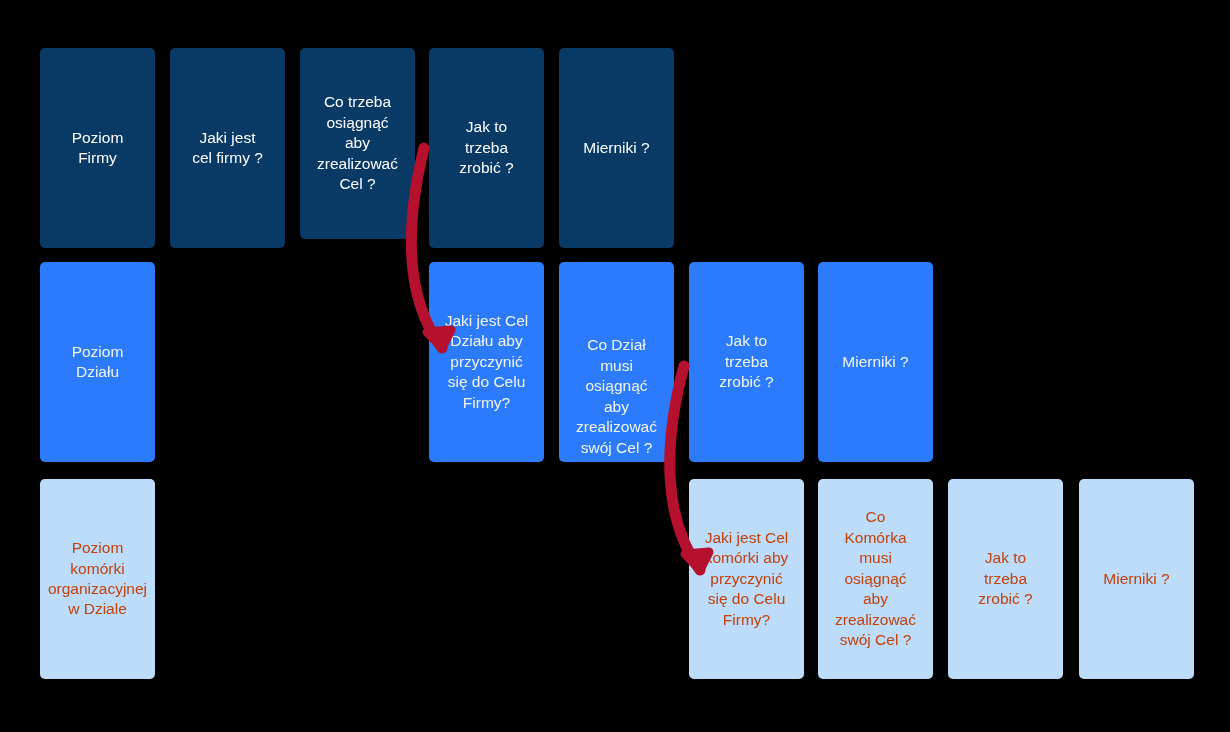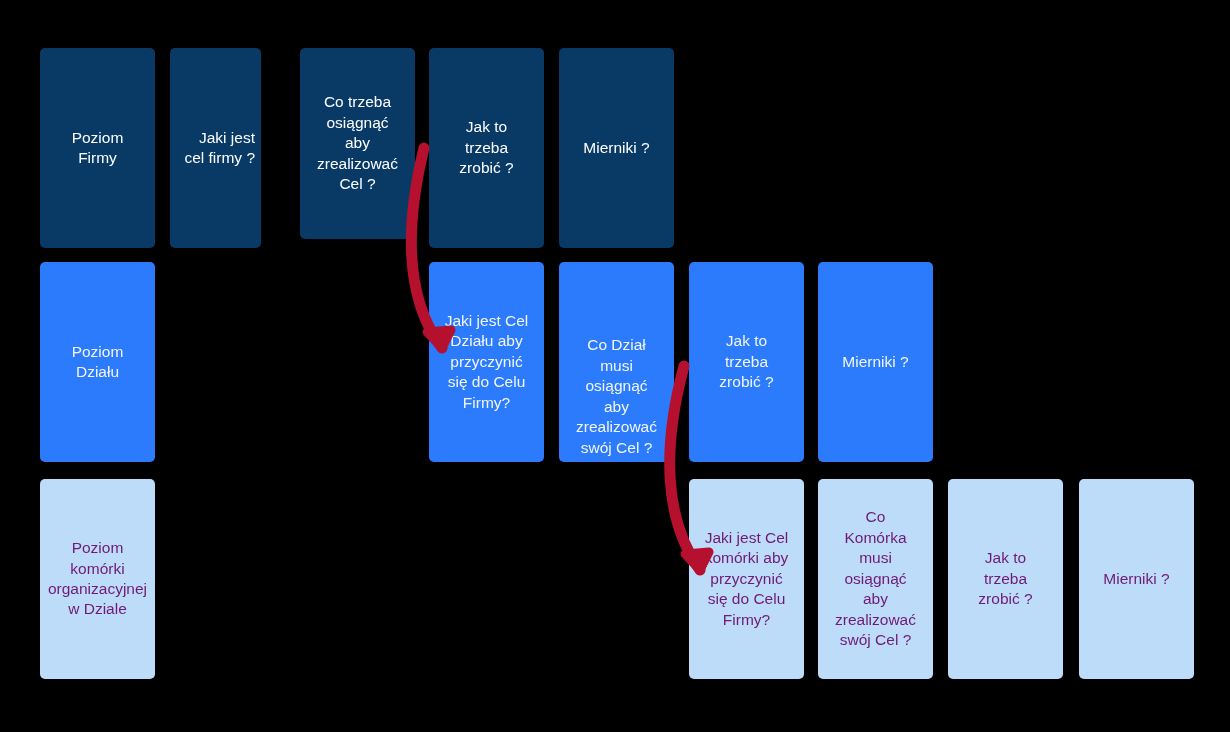--- a/index.html
+++ b/index.html
@@ -40,42 +40,42 @@
     color: #ffffff;
     font-size: 15.5px;
   }
   .row-dzial {
     background: #2b7bfc;
     color: #f2f6fb;
     font-size: 15.5px;
   }
   .row-komorka {
     background: #bcdcfa;
-    color: #701a75;
+    color: #c2410c;
     font-size: 15.5px;
   }
   #arrow-layer {
     position: absolute;
     left: 0;
     top: 0;
     width: 1230px;
     height: 732px;
     pointer-events: none;
   }
 </style>
 </head>
 <body>
 
 <div id="canvas">
 
   <div class="card row-firma" style="left:40px;  top:48px;  width:115px; height:200px;">
     <span class="label">Poziom
 Firmy</span>
   </div>
-  <div class="card row-firma" style="left:170px; top:48px;  width:91px; height:200px;text-align:right;">
+  <div class="card row-firma" style="left:170px; top:48px;  width:115px; height:200px;">
     <span class="label">Jaki jest
 cel firmy ?</span>
   </div>
   <div class="card row-firma" style="left:300px; top:48px;  width:115px; height:191px;">
     <span class="label">Co trzeba
 osiągnąć
 aby
 zrealizować
 Cel ?</span>
   </div>

